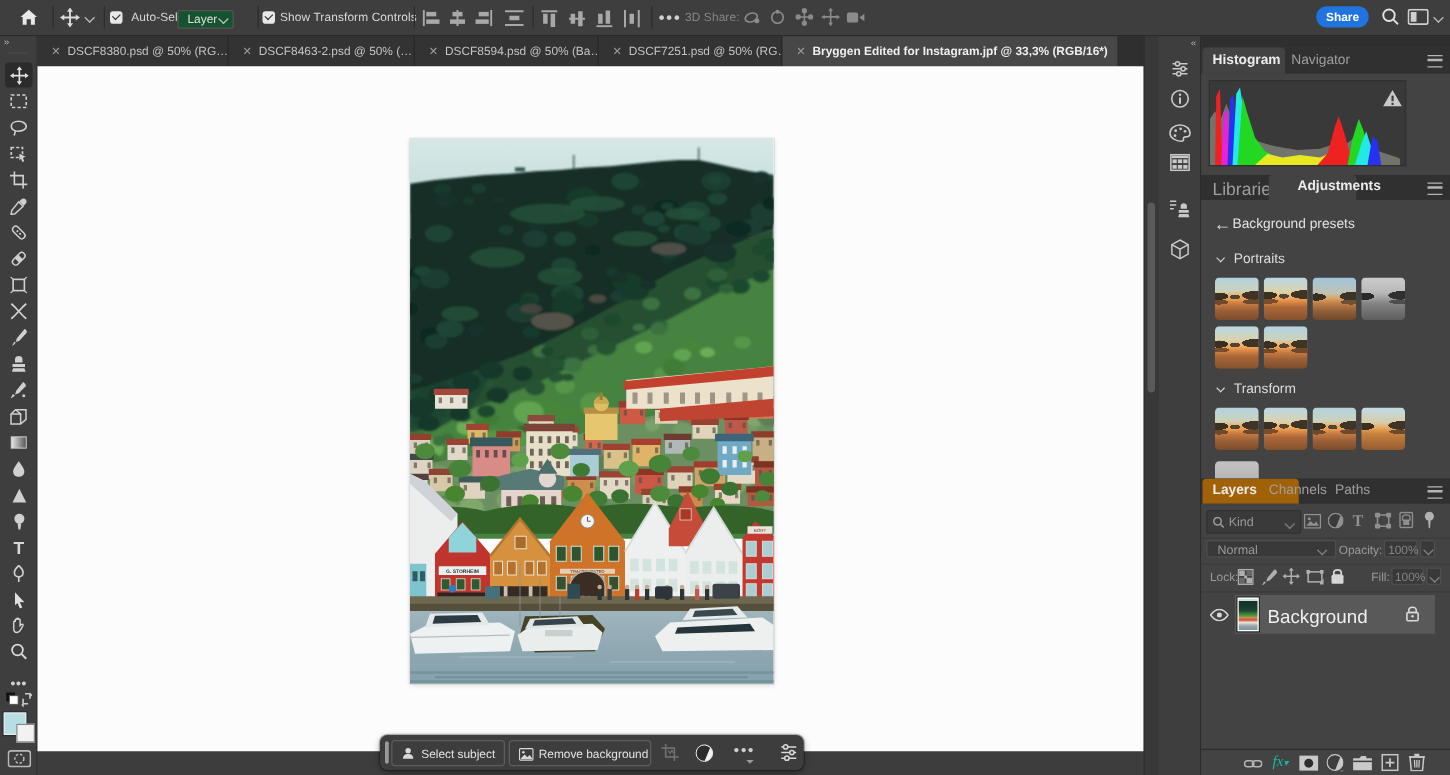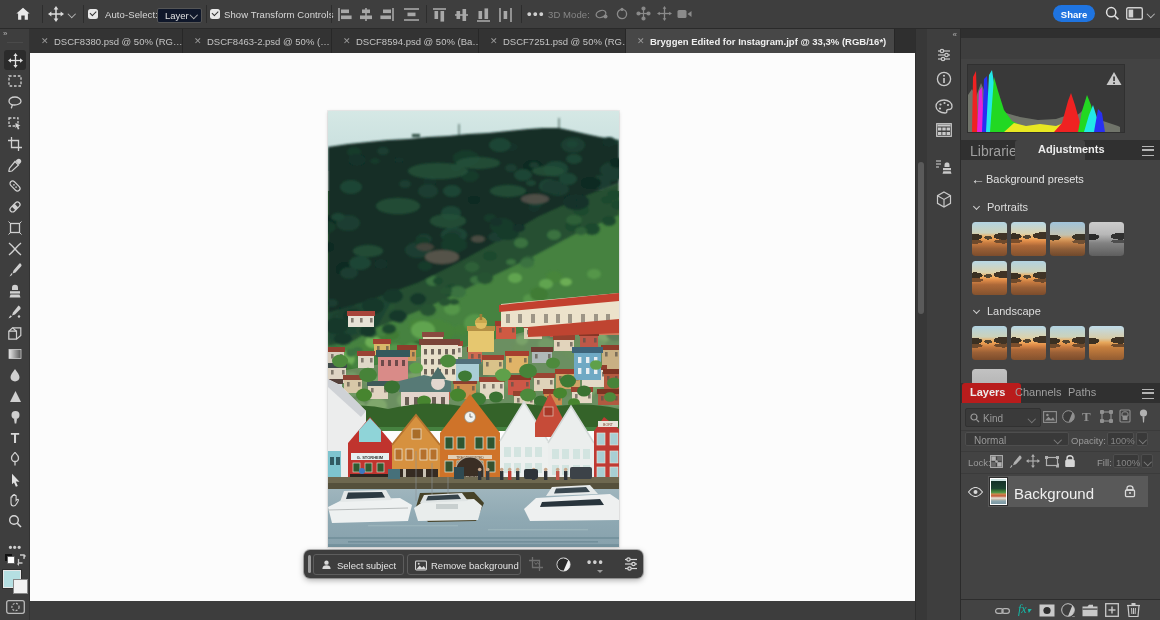--- a/index.html
+++ b/index.html
@@ -6,41 +6,41 @@
   body{width:1160px;height:620px;overflow:hidden;background:#3d3d3d;
        font-family:"Liberation Sans",sans-serif;-webkit-font-smoothing:antialiased;}
   .abs{position:absolute;}
   #stage{position:relative;width:1160px;height:620px;}
   
   #topbar{left:0;top:0;width:1160px;height:29px;background:#3e3e3e;border-bottom:1px solid #2a2a2a;box-sizing:border-box;}
   .sep{position:absolute;top:5px;width:1px;height:18px;background:#2d2d2d;}
   .tb-txt{position:absolute;font-size:9.5px;color:#d9d9d9;top:9px;letter-spacing:0.1px;}
   .cbx{position:absolute;top:9px;width:10px;height:10px;background:#e8e8e8;border-radius:2.5px;}
   .cbx:after{content:"";position:absolute;left:2px;top:2.2px;width:4.5px;height:2.5px;border-left:1.6px solid #333;border-bottom:1.6px solid #333;transform:rotate(-45deg);}
-  #layerdd{position:absolute;left:157px;top:7.5px;width:43px;height:13.5px;background:#0f172a;border:1px solid #555;border-radius:2px;}
+  #layerdd{position:absolute;left:142px;top:7.5px;width:43px;height:13.5px;background:#14532d;border:1px solid #555;border-radius:2px;}
   #layerdd span{position:absolute;left:7px;top:1.5px;font-size:9.5px;color:#e0e0e0;}
   .chev{position:absolute;width:7px;height:7px;}
   .chev:after{content:"";position:absolute;left:0;top:0;width:4.5px;height:4.5px;border-right:1.4px solid #bbb;border-bottom:1.4px solid #bbb;transform:rotate(45deg);}
   .dots3{position:absolute;color:#cfcfcf;font-size:13px;letter-spacing:1.5px;font-weight:bold;}
   
   #tabbar{left:30px;top:29px;width:885px;height:24px;background:#2f2f2f;}
   .dtab{position:absolute;top:0;height:24px;background:#333333;border-right:1px solid #272727;box-sizing:border-box;}
   .dtab .x{position:absolute;left:11px;top:7px;font-size:9px;color:#9a9a9a;}
   .dtab .t{position:absolute;left:24px;top:7px;font-size:9.5px;color:#c4c4c4;white-space:nowrap;}
   .dtab.active{background:#474747;}
   .dtab.active .t{color:#efefef;font-weight:bold;}
   
   #tools{left:0;top:29px;width:30px;height:591px;background:#3e3e3e;border-right:1px solid #333;box-sizing:border-box;}
   .tool{position:absolute;left:4px;width:22px;height:20px;display:flex;align-items:center;justify-content:center;}
   .tool.sel{background:#2b2b2b;border-radius:3px;}
   
   #canvas{left:30px;top:53px;width:885px;height:548px;background:#fcfcfc;}
   #photo{left:328px;top:111px;width:291px;height:436px;box-shadow:0 0 0 1px rgba(0,0,0,0.06),0 1px 4px rgba(0,0,0,0.15);}
   
-  #taskbar{left:304px;top:550px;width:339px;height:28px;background:#3d3d3d;border-radius:6px;box-shadow:0 2px 6px rgba(0,0,0,0.35),0 0 0 1px rgba(0,0,0,0.25);}
+  #taskbar{left:304px;top:588px;width:339px;height:28px;background:#3d3d3d;border-radius:6px;box-shadow:0 2px 6px rgba(0,0,0,0.35),0 0 0 1px rgba(0,0,0,0.25);}
   .tbtn{position:absolute;top:4px;height:19px;border:1px solid #5d5d5d;border-radius:3px;box-sizing:border-box;}
   .tbtn span{position:absolute;font-size:9.5px;color:#e3e3e3;top:3px;white-space:nowrap;}
   
   #status{left:30px;top:601px;width:885px;height:19px;background:#3e3e3e;}
   
   #vscroll{left:915px;top:29px;width:12px;height:591px;background:#383838;border-left:1px solid #2e2e2e;box-sizing:border-box;}
   #vthumb{left:918px;top:162px;width:6px;height:152px;background:#5a5a5a;border-radius:3px;}
   #iconstrip{left:927px;top:29px;width:34px;height:591px;background:#3e3e3e;border-right:1px solid #2b2b2b;box-sizing:border-box;}
   #panels{left:961px;top:29px;width:199px;height:591px;background:#3e3e3e;}
   .ptabs{position:absolute;left:0;width:199px;background:#303030;}
@@ -153,21 +153,21 @@
         <rect x="1.5" y="3" width="3.6" height="8" fill="#a8a8a8"></rect>
         <rect x="7.5" y="0.4" width="3.6" height="10.6" fill="#a8a8a8"></rect>
       </svg>
     <svg class="icn" style="left:499px;top:8px" width="13" height="14" viewBox="0 0 13 14">
         <line x1="1" y1="0" x2="1" y2="14" stroke="#a8a8a8" stroke-width="1.6"></line>
         <line x1="12" y1="0" x2="12" y2="14" stroke="#a8a8a8" stroke-width="1.6"></line>
         <rect x="4.6" y="3" width="3.6" height="8" fill="#a8a8a8"></rect>
       </svg>
     <div class="sep" style="left:521px"></div>
     <div class="dots3" style="left:527px;top:6px">•••</div>
-    <div class="tb-txt" style="left:548px;color:#878787">3D Mode:</div>
+    <div class="tb-txt" style="left:548px;color:#878787">3D Share:</div>
     <g>
     <svg class="icn" style="left:594px;top:7px" width="15" height="14" viewBox="0 0 15 14">
           <ellipse cx="7" cy="7" rx="5" ry="3.4" fill="none" stroke="#8b8b8b" stroke-width="1.3" transform="rotate(-20 7 7)"></ellipse>
           <circle cx="11.5" cy="9.5" r="2" fill="#8b8b8b"></circle>
         </svg>
     <svg class="icn" style="left:615px;top:7px" width="14" height="14" viewBox="0 0 14 14">
           <circle cx="7" cy="7" r="4.6" fill="none" stroke="#8b8b8b" stroke-width="1.3"></circle>
           <circle cx="7" cy="2.4" r="1.6" fill="#8b8b8b"></circle>
         </svg>
     <svg class="icn" style="left:636px;top:6px" width="15" height="15" viewBox="0 0 15 15">
@@ -1101,20 +1101,27 @@
       </svg>
     <svg class="icn" style="left:9px;top:162px" width="16" height="17" viewBox="0 0 16 17">
         <path d="M8 1 L14.5 4.7 L14.5 12.3 L8 16 L1.5 12.3 L1.5 4.7 Z" fill="none" stroke="#c9c9c9" stroke-width="1.2"></path>
         <path d="M1.5 4.7 L8 8.4 L14.5 4.7 M8 8.4 L8 16" fill="none" stroke="#c9c9c9" stroke-width="1.2"></path>
       </svg>
   </div>
   <div class="abs" id="panels">
 
     <div style="position:absolute;right:5px;top:-2px;color:#a8a8a8;font-size:8px;letter-spacing:-1px;">»</div>
     <div style="position:absolute;left:0;top:0;width:199px;height:9px;background:#2f2f2f;"></div>
+    <div class="ptabs" style="top:9px;height:21px;">
+      <div class="ptab" style="left:1px;width:66px;background:#434343;border-radius:3px 3px 0 0;">
+          <span style="left:8px;top:4px;color:#ececec;font-weight:bold;">Histogram</span>
+        </div>
+      <span style="position:absolute;left:72px;top:4px;font-size:11px;color:#9f9f9f;">Navigator</span>
+      <div class="burger" style="left:181px;top:6px;"></div>
+    </div>
     <div style="position:absolute;left:0;top:30px;width:199px;height:81px;background:#434343;"></div>
     <div style="position:absolute;left:6px;top:35px;width:158px;height:69px;background:#393939;border:1px solid #303030;box-sizing:border-box;">
       <svg width="156" height="67" viewBox="0 0 156 67">
         <path d="M0,67 L0,30 L4,24 L8,32 L13,18 L18,30 L26,40 L38,48 L52,52 L70,55 L88,54 L100,50 L106,52 L112,48 L120,40 L126,50 L132,55 L138,57 L144,59 L150,61 L152,62 L152,67 Z" fill="#70746a"></path>
         <path d="M4,67 L5,12 L8,6 L10,67 Z" fill="#ef2222"></path>
         <path d="M9,67 L11,26 L14,22 L16,67 Z" fill="#e822d8"></path>
         <path d="M14,67 L16,14 L19,11 L22,67 Z" fill="#2830f2"></path>
         <path d="M18,67 L21,10 L24,5 L27,24 L31,42 L37,54 L45,60 L56,63 L68,65 L68,67 Z" fill="#22e8e8"></path>
         <path d="M22,67 L26,12 L30,26 L36,45 L44,56 L54,61 L66,64 L80,65 L80,67 Z" fill="#22d822"></path>
         <path d="M36,67 L46,58 L58,61 L72,59 L88,61 L98,57 L104,59 L104,67 Z" fill="#e8e822"></path>
@@ -1141,31 +1148,31 @@
       <div style="position:absolute;left:25px;top:13px;color:#e2e2e2;font-size:11px;">Background presets</div>
       <div class="pschev" style="left:12px;top:43px;"></div>
       <div class="pshead" style="left:26px;top:41px;">Portraits</div>
       <div class="thumb th1" style="left:11px;top:62px;"></div>
       <div class="thumb th2" style="left:50px;top:62px;"></div>
       <div class="thumb th3" style="left:89px;top:62px;"></div>
       <div class="thumb th4" style="left:128px;top:62px;"></div>
       <div class="thumb th2" style="left:11px;top:101px;"></div>
       <div class="thumb th1" style="left:50px;top:101px;"></div>
       <div class="pschev" style="left:12px;top:147px;"></div>
-      <div class="pshead" style="left:26px;top:145px;">Landscape</div>
+      <div class="pshead" style="left:26px;top:145px;">Transform</div>
       <div class="thumb th1" style="left:11px;top:166px;"></div>
       <div class="thumb th2" style="left:50px;top:166px;"></div>
       <div class="thumb th1" style="left:89px;top:166px;"></div>
       <div class="thumb th5" style="left:128px;top:166px;"></div>
       <div class="thumb th6" style="left:11px;top:209px;"></div>
     </div>
 
     <div style="position:absolute;left:0;top:354px;width:199px;height:20px;background:#2f2f2f;"></div>
     <div class="ptabs" style="top:354px;height:20px;">
-      <div class="ptab" style="left:1px;width:59px;background:#b91c1c;border-radius:3px 3px 0 0;">
+      <div class="ptab" style="left:1px;width:45px;background:#a16207;border-radius:3px 3px 0 0;padding-left:32px;">
           <span style="left:8px;top:3px;color:#ececec;font-weight:bold;">Layers</span>
         </div>
       <span style="position:absolute;left:54px;top:3px;font-size:11px;color:#9f9f9f;">Channels</span>
       <span style="position:absolute;left:107px;top:3px;font-size:11px;color:#9f9f9f;">Paths</span>
       <div class="burger" style="left:181px;top:6px;"></div>
     </div>
     <div style="position:absolute;left:0;top:374px;width:199px;height:217px;background:#434343;">
 
       <div style="position:absolute;left:4px;top:5px;width:76px;height:19px;background:#3a3a3a;border:1px solid #313131;border-radius:2px;box-sizing:border-box;">
         <svg style="position:absolute;left:4px;top:4px" width="10" height="10" viewBox="0 0 10 10">

